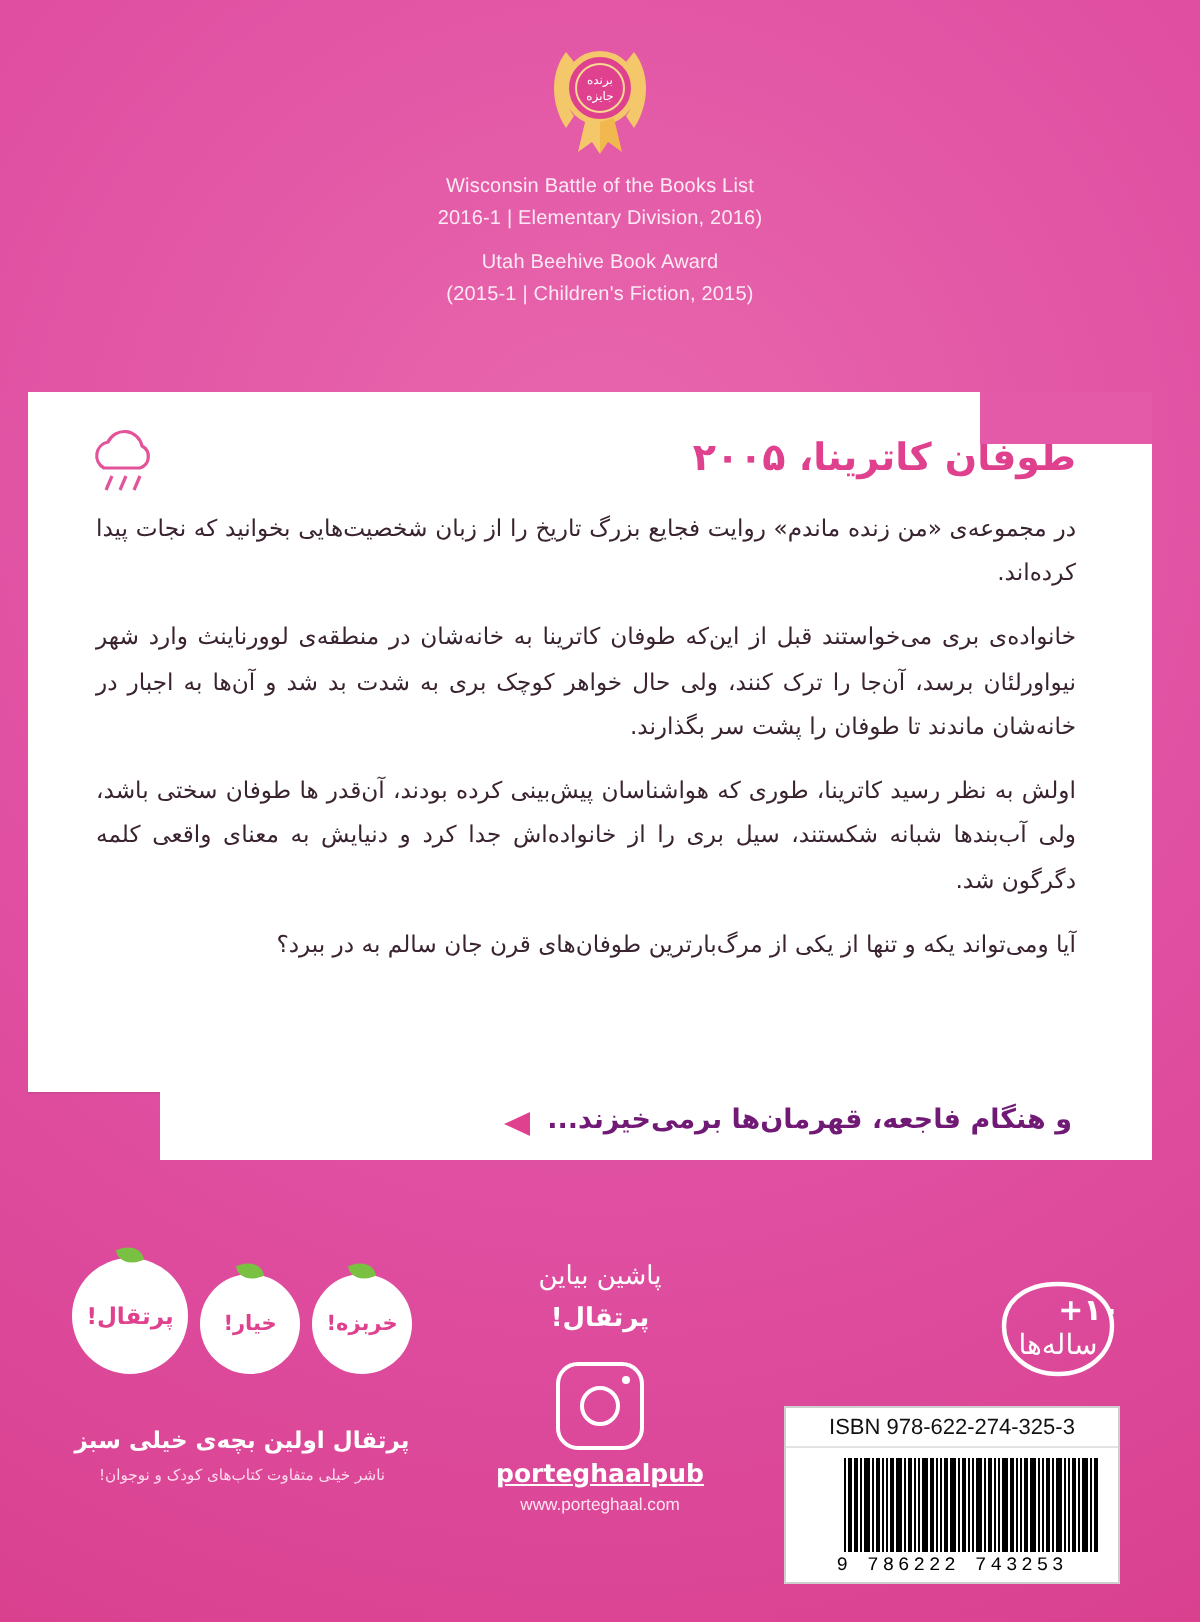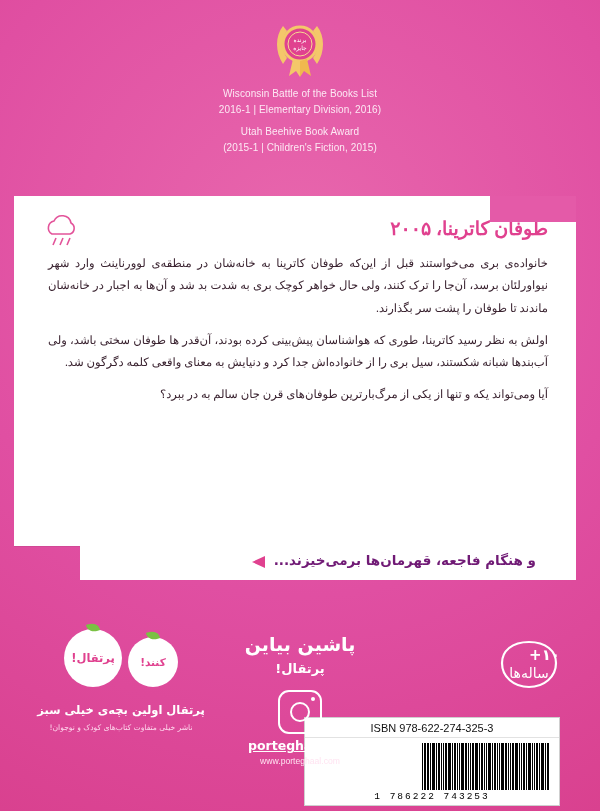--- a/index.html
+++ b/index.html
@@ -49,23 +49,23 @@
   .panel:after{
     content:"";position:absolute;top:0;right:0;
     width:86px;height:26px;background:#e45aa8;
   }
   .panel:before{
     content:"";position:absolute;bottom:-34px;right:0;
     width:calc(100% - 66px);height:34px;background:#ffffff;
   }
   .panel-inner{
     position:absolute;inset:0;
-    padding:22px 28px 18px 34px;
+    padding:22px 38px 18px 34px;
     box-sizing:border-box;
-    direction:rtl;text-align:justify;font-family:Liberation Serif, serif;
+    direction:rtl;text-align:justify;
   }
   .blurb-title{
     color:#e0418f;
     font-size:19px;font-weight:bold;
     margin:0 0 12px 0;
     letter-spacing:0;
     line-height:1.2;
   }
   .blurb-p{
     color:#3a2330;
@@ -98,22 +98,22 @@
   .age-badge{
     position:absolute;right:40px;top:28px;
     width:62px;height:52px;
     color:#ffffff;text-align:center;
     border:0;
   }
   .age-badge .plus{font-size:15px;font-weight:bold;line-height:1.15;text-align:right;}
   .age-badge .yrs{font-size:14px;line-height:1.3;}
 
   .isbn-box{
-    position:absolute;right:40px;top:106px;
-    width:256px;background:#ffffff;border:1px solid #cfcfcf;
+    position:absolute;right:40px;top:92px;
+    width:168px;background:#ffffff;border:1px solid #cfcfcf;
     box-sizing:border-box;
   }
   .isbn-text{
     font-family:"Liberation Sans", sans-serif;
     font-size:11px;color:#111;text-align:center;
     padding:4px 0 3px 0;direction:ltr;border-bottom:1px solid #e2e2e2;
   }
   .barcode{
     height:52px;padding:5px 10px 0 10px;display:flex;align-items:flex-end;gap:1px;
     box-sizing:border-box;
@@ -122,21 +122,21 @@
   .barcode-digits{
     font-family:"Liberation Mono", monospace;
     font-size:9.5px;letter-spacing:2px;text-align:center;
     padding:1px 0 3px 0;direction:ltr;color:#000;
   }
 
   .pub-center{
     position:absolute;left:50%;transform:translateX(-50%);top:18px;
     width:150px;text-align:center;color:#ffffff;
   }
-  .pub-center .l1{font-size:19px;font-weight:bold;line-height:1.6;}
+  .pub-center .l1{font-size:13px;font-weight:normal;line-height:1.6;}
   .pub-center .l2{font-size:13px;font-weight:bold;line-height:1.6;margin-bottom:10px;}
   .ig{
     width:40px;height:40px;margin:6px auto 4px auto;
     border:2.6px solid #fff;border-radius:11px;position:relative;
   }
   .ig:before{
     content:"";position:absolute;left:50%;top:50%;transform:translate(-50%,-50%);
     width:16px;height:16px;border:2.6px solid #fff;border-radius:50%;
   }
   .ig:after{
@@ -153,21 +153,21 @@
   .bubble{
     width:58px;height:58px;border-radius:50%;background:#ffffff;
     display:flex;align-items:center;justify-content:center;
     color:#e0418f;font-weight:bold;font-size:11.5px;position:relative;
   }
   .bubble.small{width:50px;height:50px;font-size:10.5px;}
   .leaf{
     position:absolute;top:-6px;left:50%;transform:translateX(-50%) rotate(-18deg);
     width:12px;height:9px;border-radius:0 80% 0 80%;background:#7ac143;
   }
-  .slogan{font-size:11.5px;font-weight:bold;margin-top:16px;color:#fff;}
+  .slogan{font-size:11.5px;font-weight:bold;margin-top:26px;color:#fff;}
   .fineprint{font-size:7.6px;color:#ffd9ee;margin-top:5px;line-height:1.5;}
 </style>
 </head>
 <body>
 
 <div class="page">
 
   <div class="awards">
 
 
@@ -193,20 +193,21 @@
   </div>
 
   <div class="panel">
     <div class="panel-inner">
       <svg class="cloud" viewBox="0 0 44 34" aria-hidden="true">
         <path d="M12 20 a7 7 0 0 1 2-13 a9 9 0 0 1 17 2 a6 6 0 0 1 -1 11 z" fill="none" stroke="#e0418f" stroke-width="1.6"></path>
         <path d="M16 24 l-3 7 M23 24 l-3 7 M30 24 l-3 7" stroke="#e0418f" stroke-width="1.6" fill="none"></path>
       </svg>
 
       <h1 class="blurb-title">طوفان کاترینا، ۲۰۰۵</h1>
+      <p class="blurb-p">در مجموعه‌ی «من زنده ماندم» روایت فجایع بزرگ تاریخ را از زبان شخصیت‌هایی بخوانید که نجات پیدا کرده‌اند.</p>
       <p class="blurb-p">خانواده‌ی بری می‌خواستند قبل از این‌که طوفان کاترینا به خانه‌شان در منطقه‌ی لوورناینث وارد شهر نیواورلئان برسد، آن‌جا را ترک کنند، ولی حال خواهر کوچک بری به شدت بد شد و آن‌ها به اجبار در خانه‌شان ماندند تا طوفان را پشت سر بگذارند.</p>
       <p class="blurb-p">اولش به نظر رسید کاترینا، طوری که هواشناسان پیش‌بینی کرده بودند، آن‌قدر ها طوفان سختی باشد، ولی آب‌بندها شبانه شکستند، سیل بری را از خانواده‌اش جدا کرد و دنیایش به معنای واقعی کلمه دگرگون شد.</p>
       <p class="blurb-p">آیا ومی‌تواند یکه و تنها از یکی از مرگ‌بارترین طوفان‌های قرن جان سالم به در ببرد؟</p>
     </div>
     <div class="tagline">
       <span class="tag-arrow"></span>
       <span>و هنگام فاجعه، قهرمان‌ها برمی‌خیزند...</span>
     </div>
   </div>
 
@@ -265,36 +266,40 @@
           <i style="width:1px"></i>
         <i style="width:1px"></i>
           <i style="width:2px"></i>
           <i style="width:1px"></i>
           <i style="width:3px"></i>
         <i style="width:1px"></i>
           <i style="width:2px"></i>
           <i style="width:2px"></i>
           <i style="width:1px"></i>
       </div>
-      <div class="barcode-digits">1 786222 743253</div>
+      <div class="barcode-digits">9 786222 743253</div>
     </div>
 
     <div class="pub-center">
       <div class="l1">پاشین بیاین</div>
       <div class="l2">پرتقال!</div>
       <div class="ig"></div>
       <div class="handle">porteghaalpub</div>
       <div class="site">www.porteghaal.com</div>
     </div>
 
     <div class="logo-block">
       <div class="logo-row">
         <div class="bubble small">
           <span class="leaf"></span>
-          <span>کنند!</span>
+          <span>خربزه!</span>
+        </div>
+        <div class="bubble small">
+          <span class="leaf"></span>
+          <span>خیار!</span>
         </div>
         <div class="bubble">
           <span class="leaf"></span>
           <span>پرتقال!</span>
         </div>
       </div>
       <div class="slogan">پرتقال اولین بچه‌ی خیلی سبز</div>
       <div class="fineprint">ناشر خیلی متفاوت کتاب‌های کودک و نوجوان!</div>
     </div>
 

